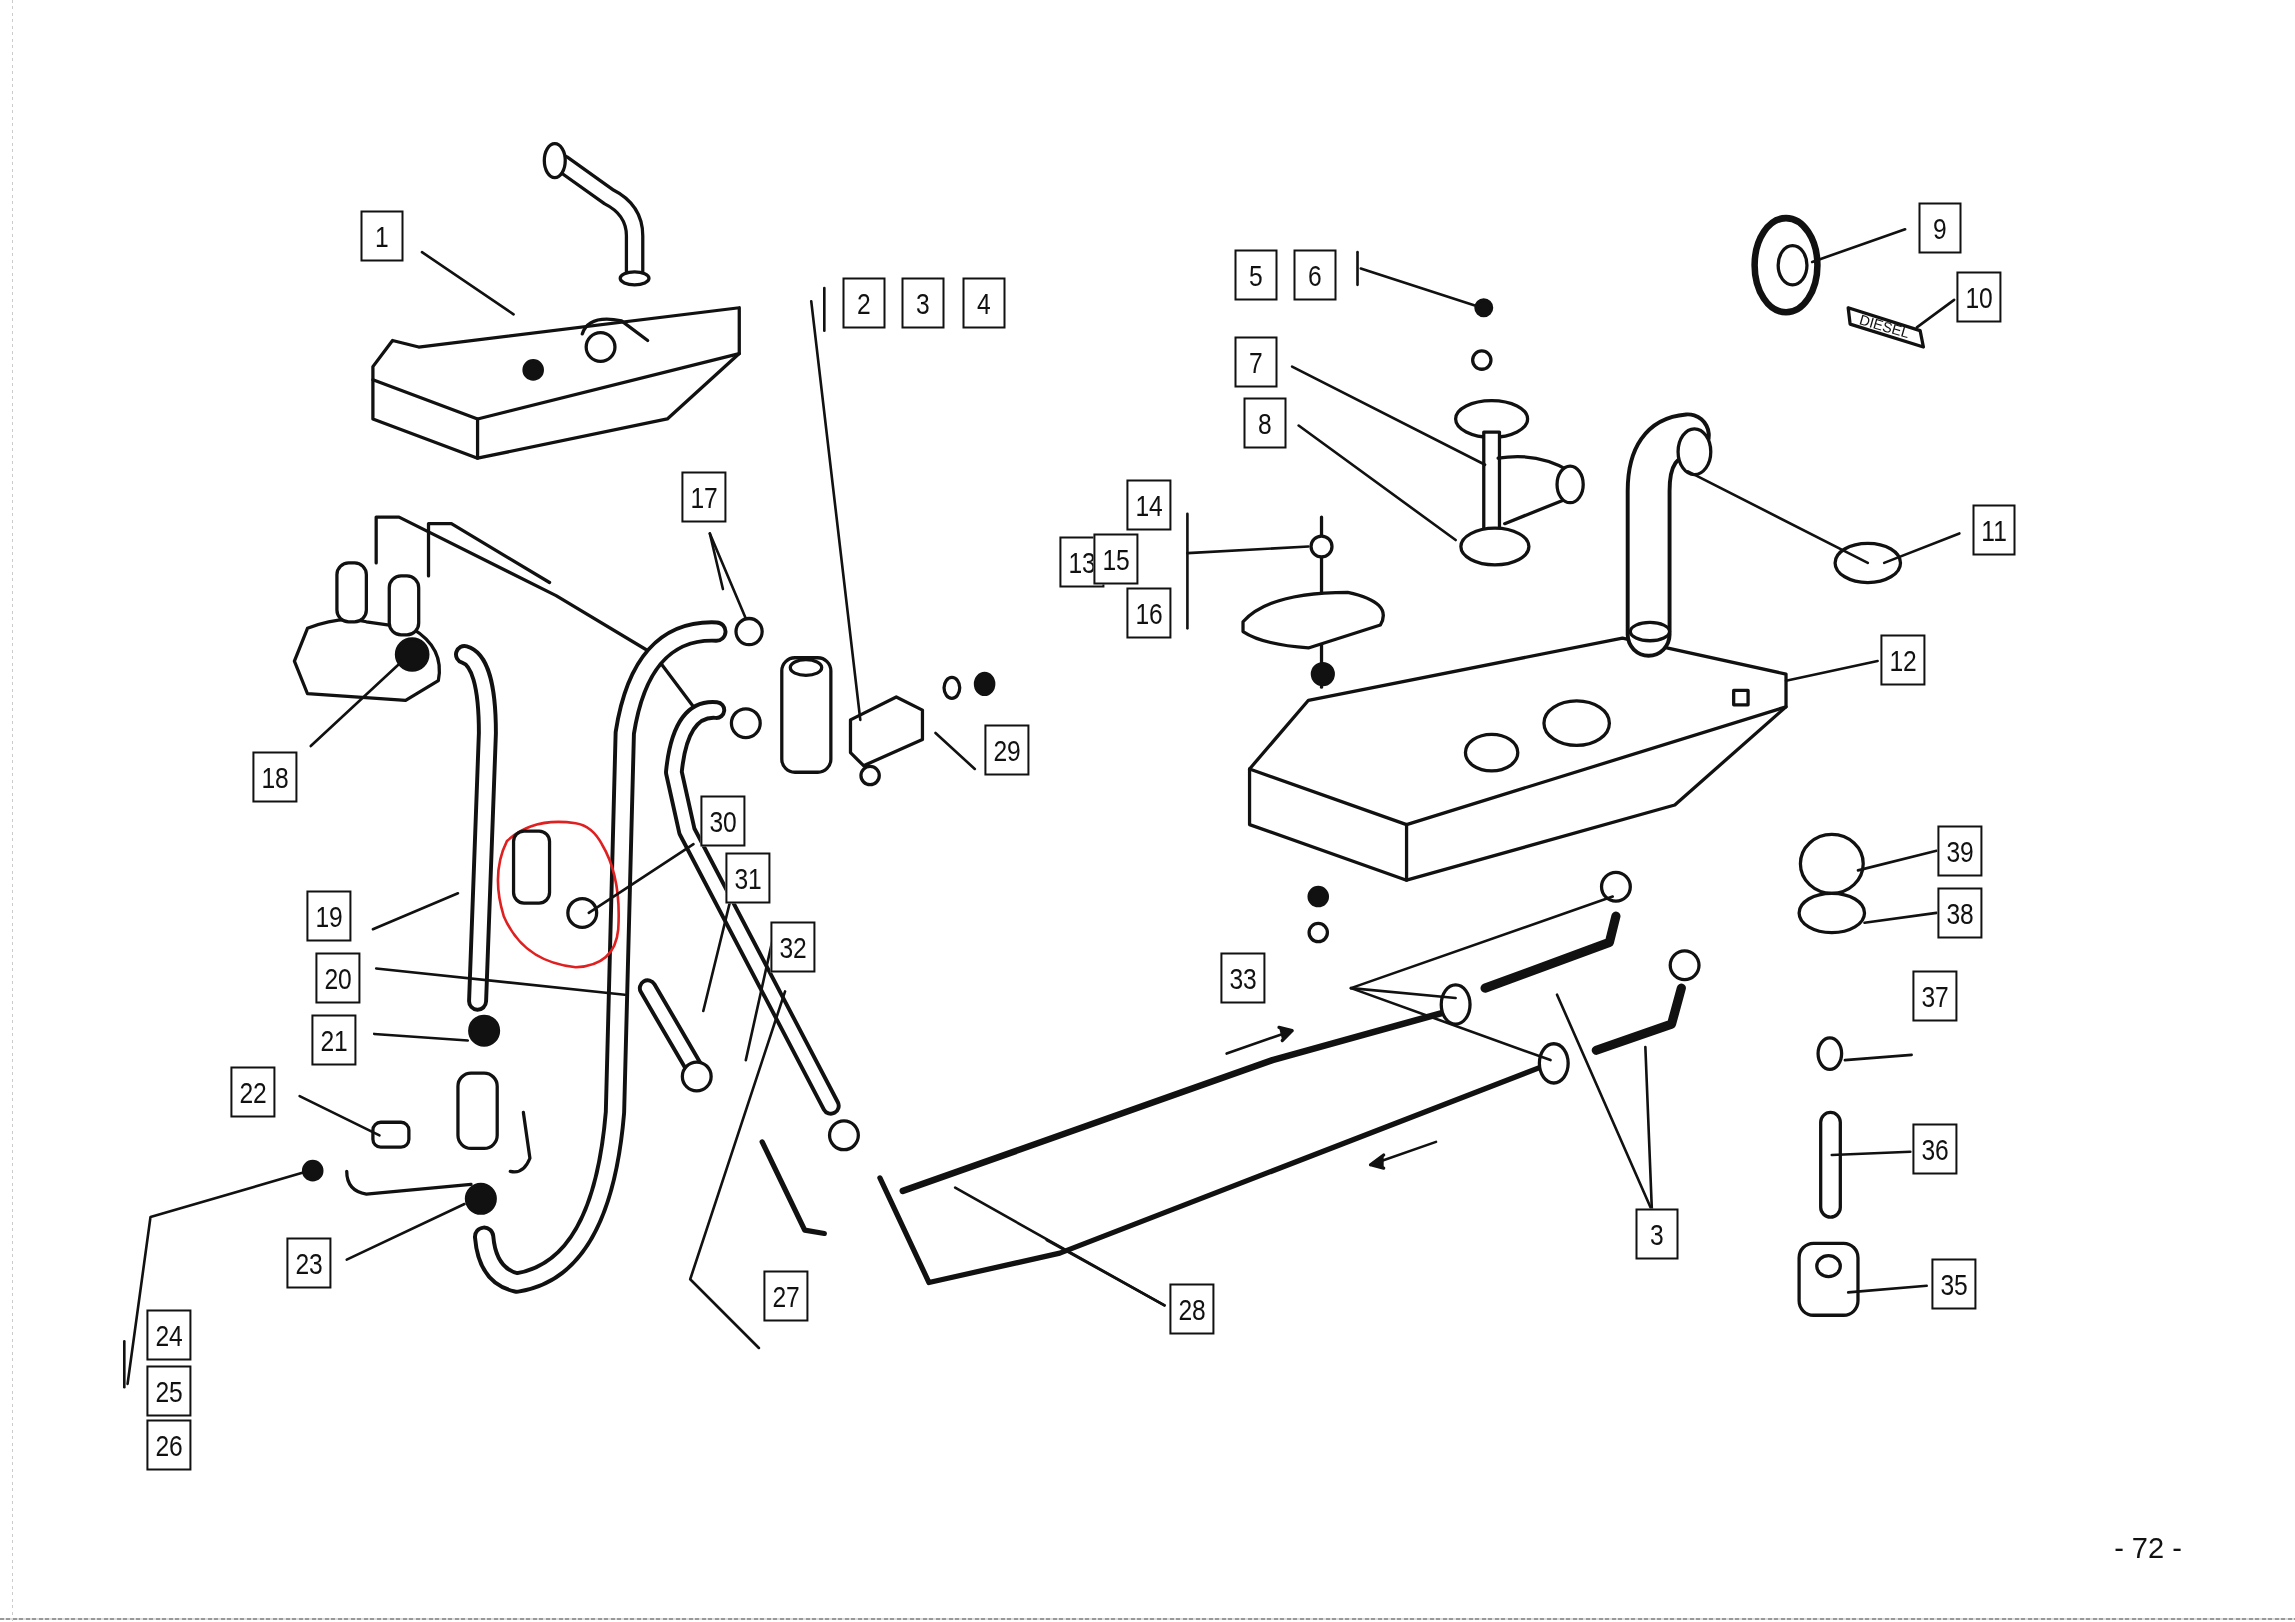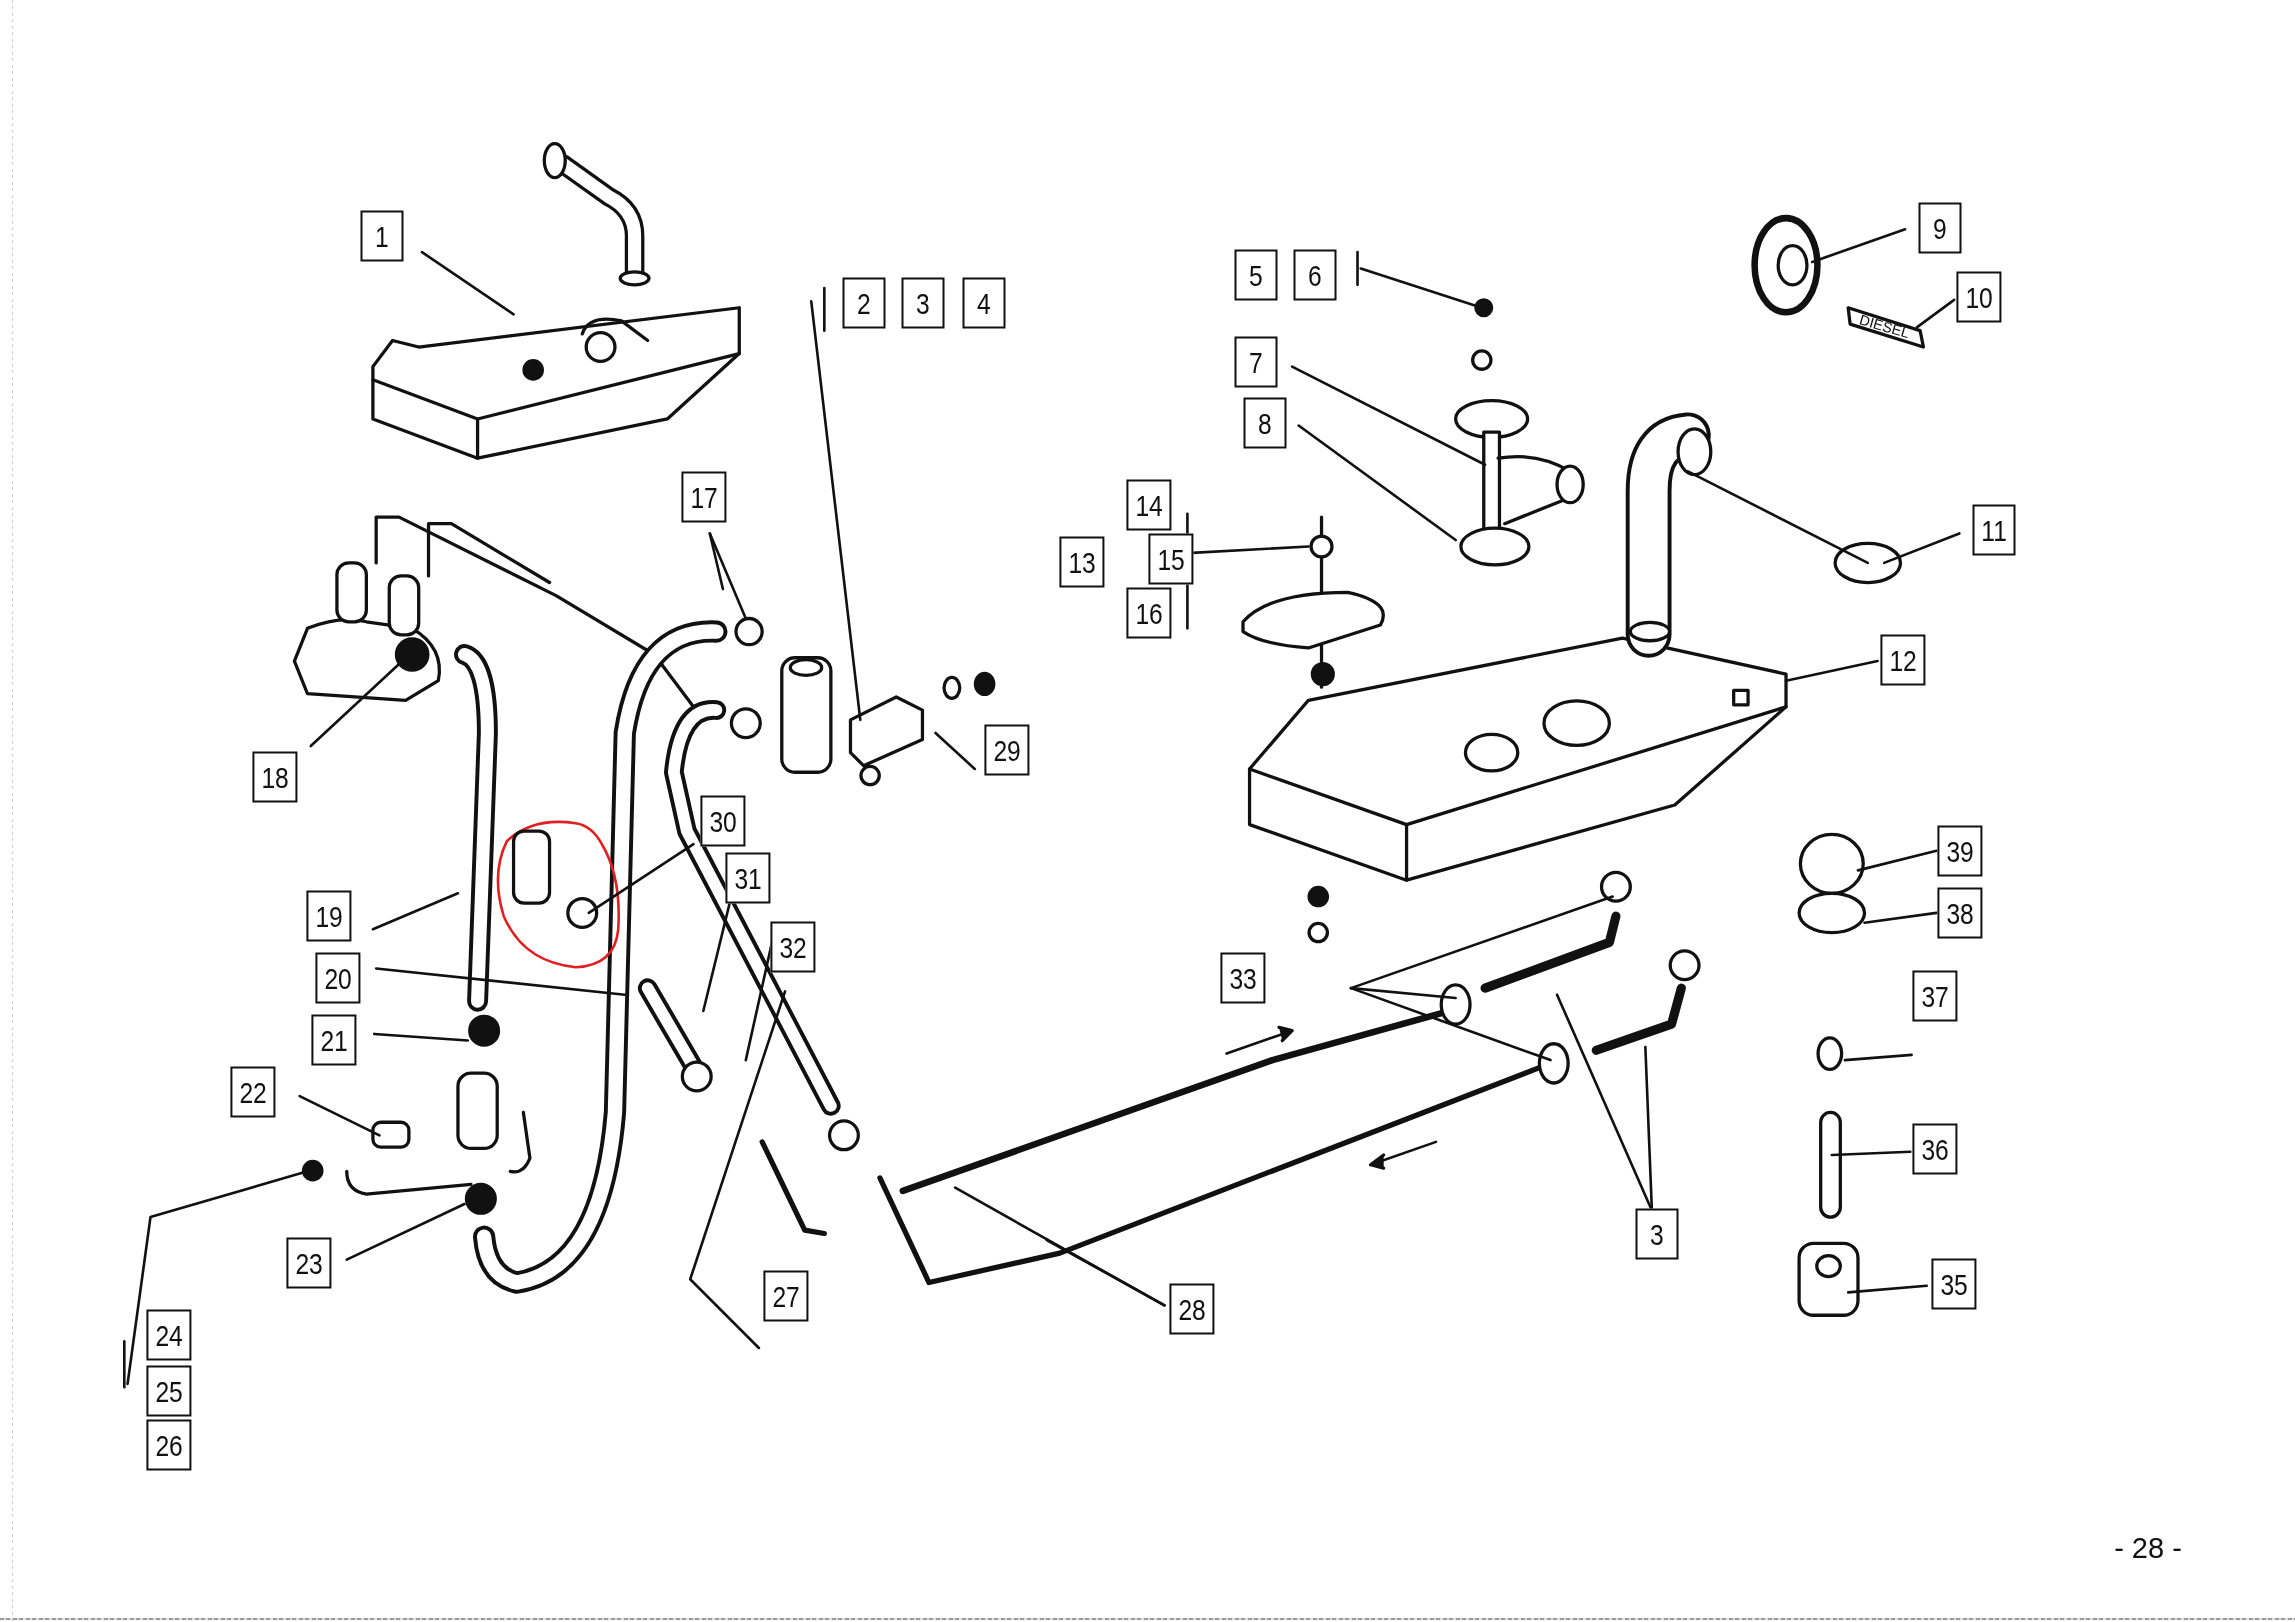--- a/index.html
+++ b/index.html
@@ -238,21 +238,21 @@
   </div>
 <div class="callout" style="left:1903px;top:660px">
     <span>12</span>
   </div>
 <div class="callout" style="left:1082px;top:562px">
     <span>13</span>
   </div>
 <div class="callout" style="left:1149px;top:505px">
     <span>14</span>
   </div>
-<div class="callout" style="left:1171px;top:559px">
+<div class="callout" style="left:1116px;top:559px">
     <span>15</span>
   </div>
 <div class="callout" style="left:1149px;top:613px">
     <span>16</span>
   </div>
 <div class="callout" style="left:704px;top:497px">
     <span>17</span>
   </div>
 <div class="callout" style="left:275px;top:777px">
     <span>18</span>
@@ -314,14 +314,14 @@
 <div class="callout" style="left:1935px;top:996px">
     <span>37</span>
   </div>
 <div class="callout" style="left:1960px;top:913px">
     <span>38</span>
   </div>
 <div class="callout" style="left:1960px;top:851px">
     <span>39</span>
   </div>
 
-<div class="page-num">- 28 -</div>
+<div class="page-num">- 72 -</div>
 
 
 </body></html>

